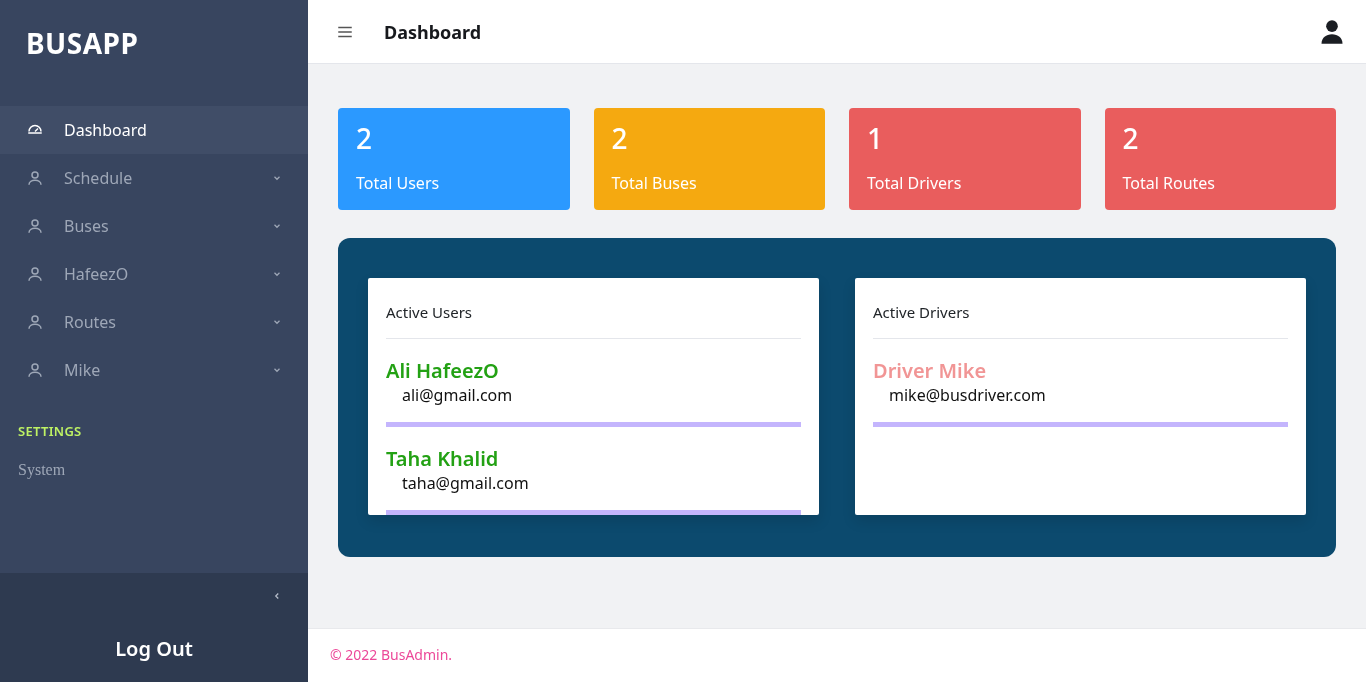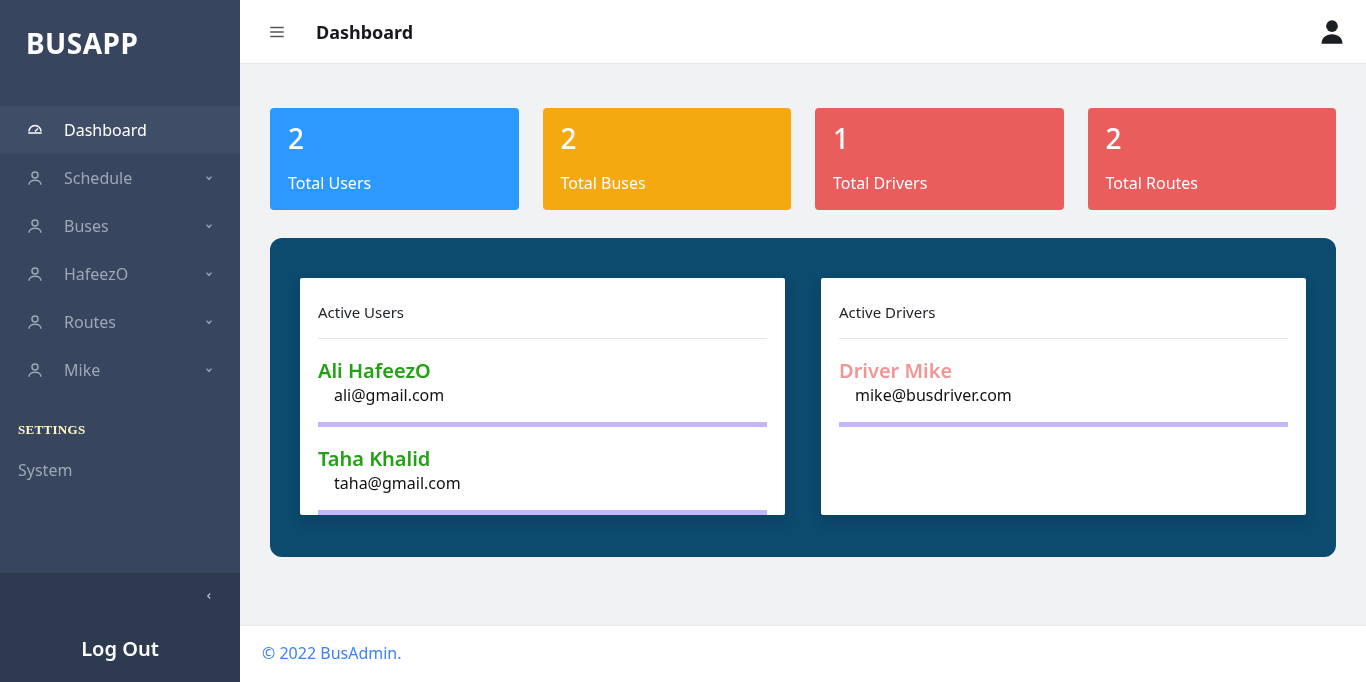--- a/index.html
+++ b/index.html
@@ -7,21 +7,21 @@
     font-family: "Segoe UI", system-ui, -apple-system, sans-serif;
     width: 1366px;
     height: 682px;
     overflow: hidden;
     display: flex;
     background: #f1f2f4;
     color: #212529;
   }
   
   .sidebar {
-    width: 240px;
+    width: 308px;
     background: #38455f;
     color: #d0d4db;
     display: flex;
     flex-direction: column;
     flex-shrink: 0;
   }
   .brand {
     padding: 24px 26px 26px;
     font-size: 28px;
     font-weight: 700;
@@ -49,22 +49,21 @@
     margin-left: auto;
     width: 10px; height:10px;
     color: #9ea7b7;
   }
   .chevron svg { width:100%; height:100%; display:block; }
   .section-title {
     padding: 28px 26px 8px 18px;
     font-size: 13px;
     font-weight: 600;
     letter-spacing: .3px;
-    color: #fef9c3;
-    font-family: Liberation Serif, serif;
+    color: #bef264;
   }
   .collapse-btn {
     height: 44px;
     background: #2e3a50;
     display: flex; align-items: center; justify-content: flex-end;
     padding-right: 26px; color:#b6bdca; cursor:pointer;
   }
   .collapse-btn svg { width:10px; height:10px; }
   .logout {
     text-align: center;
@@ -137,22 +136,22 @@
   }
   .item-name{font-size:20px;font-weight:600;}
   .item-email{font-size:16px;color:#111;margin-left:16px;}
   .name-green{color:#23a114;}
   .name-pink{color:#f19595;}
   .list-card.spacer-pad{padding-bottom:68px;}
   .footer{
     background:#ffffff;
     border-top:1px solid #e8e9ec;
     padding:16px 22px 18px;
-    font-size:16px;
-    color:#3b82f6;
+    font-size:14px;
+    color:#ec4899;
   }
 </style>
 </head>
 <body>
 
 <aside class="sidebar">
   <div class="brand">BUSAPP</div>
 
   <nav class="nav">
 
@@ -236,21 +235,21 @@
       </span>
       <span>Mike</span>
       <span class="chevron">
         <svg viewBox="0 0 24 24" fill="none" stroke="currentColor" stroke-width="3">
             <polyline points="6 9 12 15 18 9"></polyline>
           </svg>
       </span>
     </div>
 
     <div class="section-title">SETTINGS</div>
-    <div class="nav-item" style="padding-left:18px;">
+    <div class="nav-item" style="padding-left:18px;font-family:Liberation Serif, serif;">
       <span>System</span>
     </div>
   </nav>
 
   <div class="collapse-btn">
     <span>
       <svg viewBox="0 0 24 24" fill="none" stroke="currentColor" stroke-width="3">
           <polyline points="15 18 9 12 15 6"></polyline>
         </svg>
     </span>

